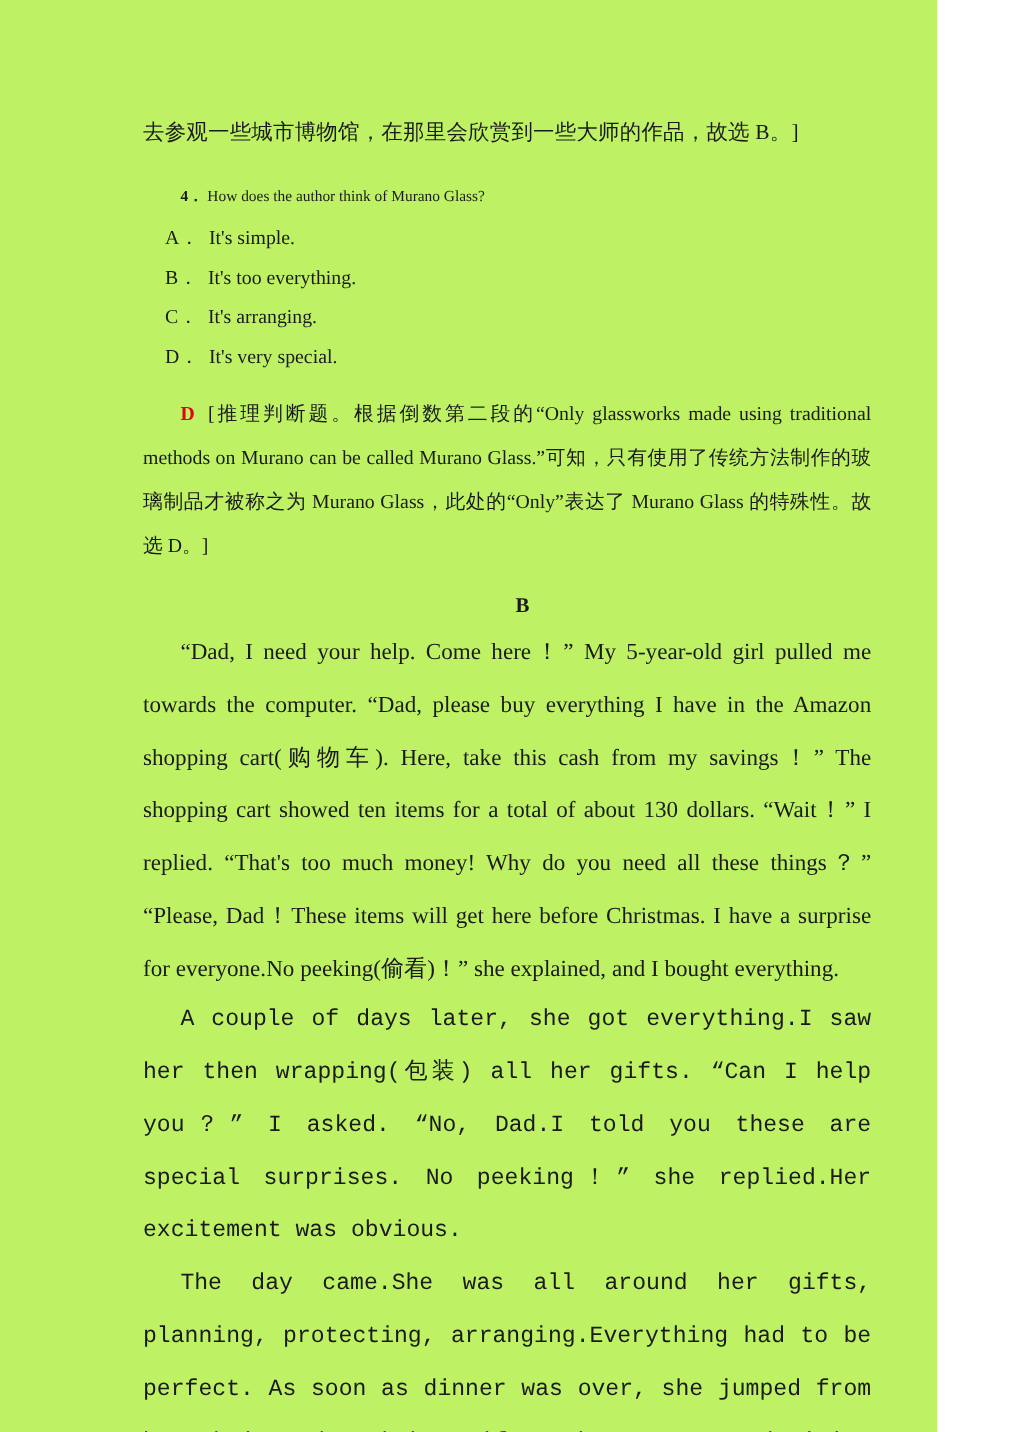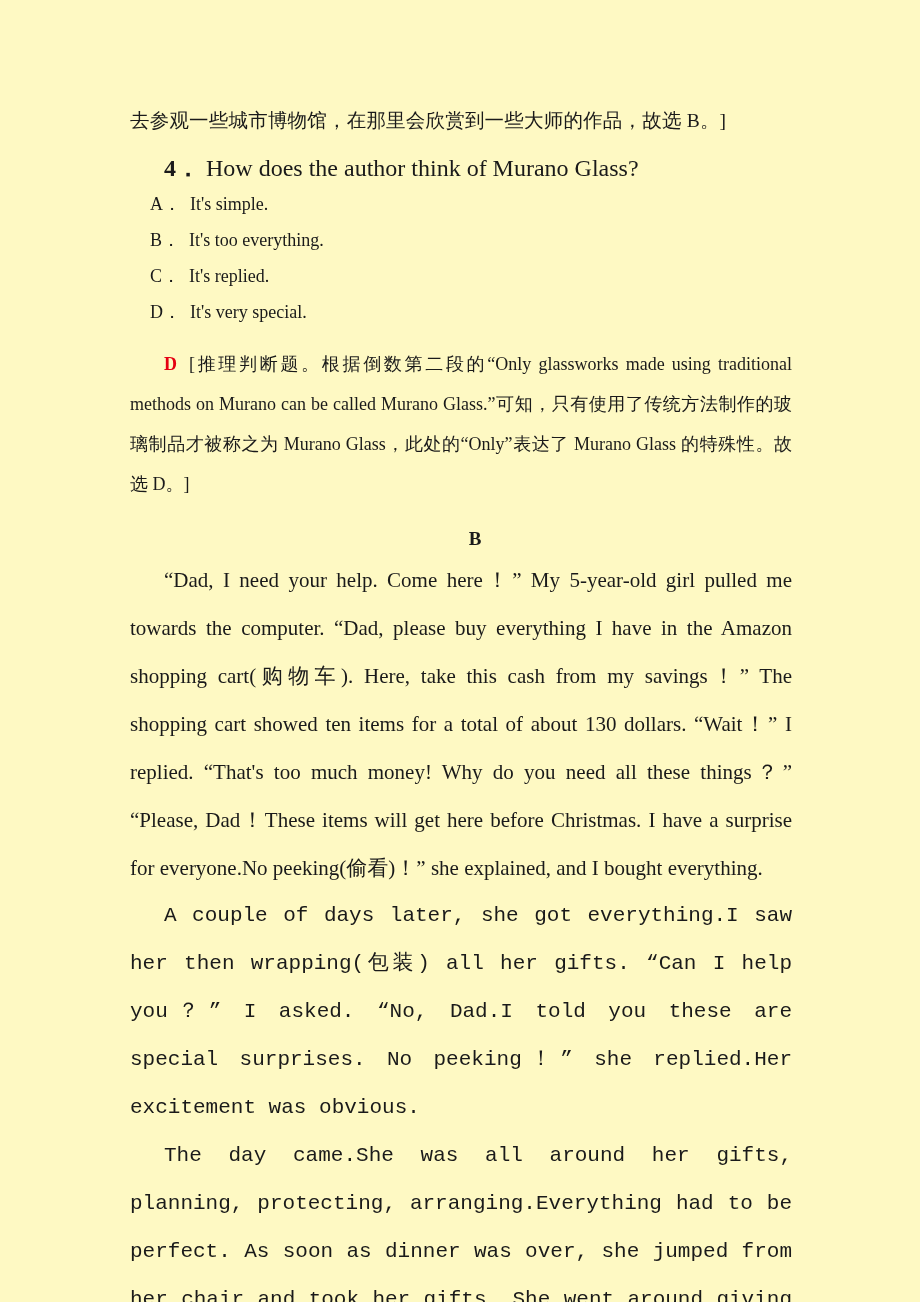--- a/index.html
+++ b/index.html
@@ -8,23 +8,23 @@
     padding: 0;
     background: #ffffff;
   }
   body {
     font-family: "Liberation Serif", "DejaVu Serif", serif;
     color: #1a1a1a;
     -webkit-font-smoothing: antialiased;
   }
   #page {
     position: relative;
-    width: 920px;
+    width: 852px;
     height: 1302px;
-    background: #fef9c3;
+    background: #bef264;
     overflow: hidden;
     box-sizing: border-box;
     padding-left: 32px;
   }
   
   #content {
     position: absolute;
     left: 130px;
     top: 104px;
     width: 662px;
@@ -32,23 +32,23 @@
 
   .line-cn {
     font-size: 19.5px;
     line-height: 34px;
     letter-spacing: 0.2px;
     white-space: nowrap;
   }
 
   
   .q-stem {
-    font-size: 24px;
+    font-size: 14px;
     line-height: 36px;
-    margin-top: 12px;
+    margin-top: 24px;
     padding-left: 34px;
     text-indent: 0;
   }
   .q-num {
     font-weight: bold;
   }
 
   .opt {
     font-size: 18px;
     line-height: 36px;
@@ -116,21 +116,21 @@
       <span>How does the author think of Murano Glass?</span>
     </div>
 
     <div class="opt">
       <span class="opt-letter">A．</span><span class="opt-text">It's simple.</span>
     </div>
     <div class="opt">
       <span class="opt-letter">B．</span><span class="opt-text">It's too everything.</span>
     </div>
     <div class="opt">
-      <span class="opt-letter">C．</span><span class="opt-text">It's replied.</span>
+      <span class="opt-letter">C．</span><span class="opt-text">It's arranging.</span>
     </div>
     <div class="opt">
       <span class="opt-letter">D．</span><span class="opt-text">It's very special.</span>
     </div>
 
     <div class="answer-block">
       <span class="ans-letter">D</span><span>[推理判断题。根据倒数第二段的“Only glassworks made using traditional methods on Murano can be called Murano Glass.”可知，只有使用了传统方法制作的玻璃制品才被称之为 Murano Glass，此处的“Only”表达了 Murano Glass 的特殊性。故选 D。]</span>
     </div>
 
     <div class="passage-heading">B</div>

